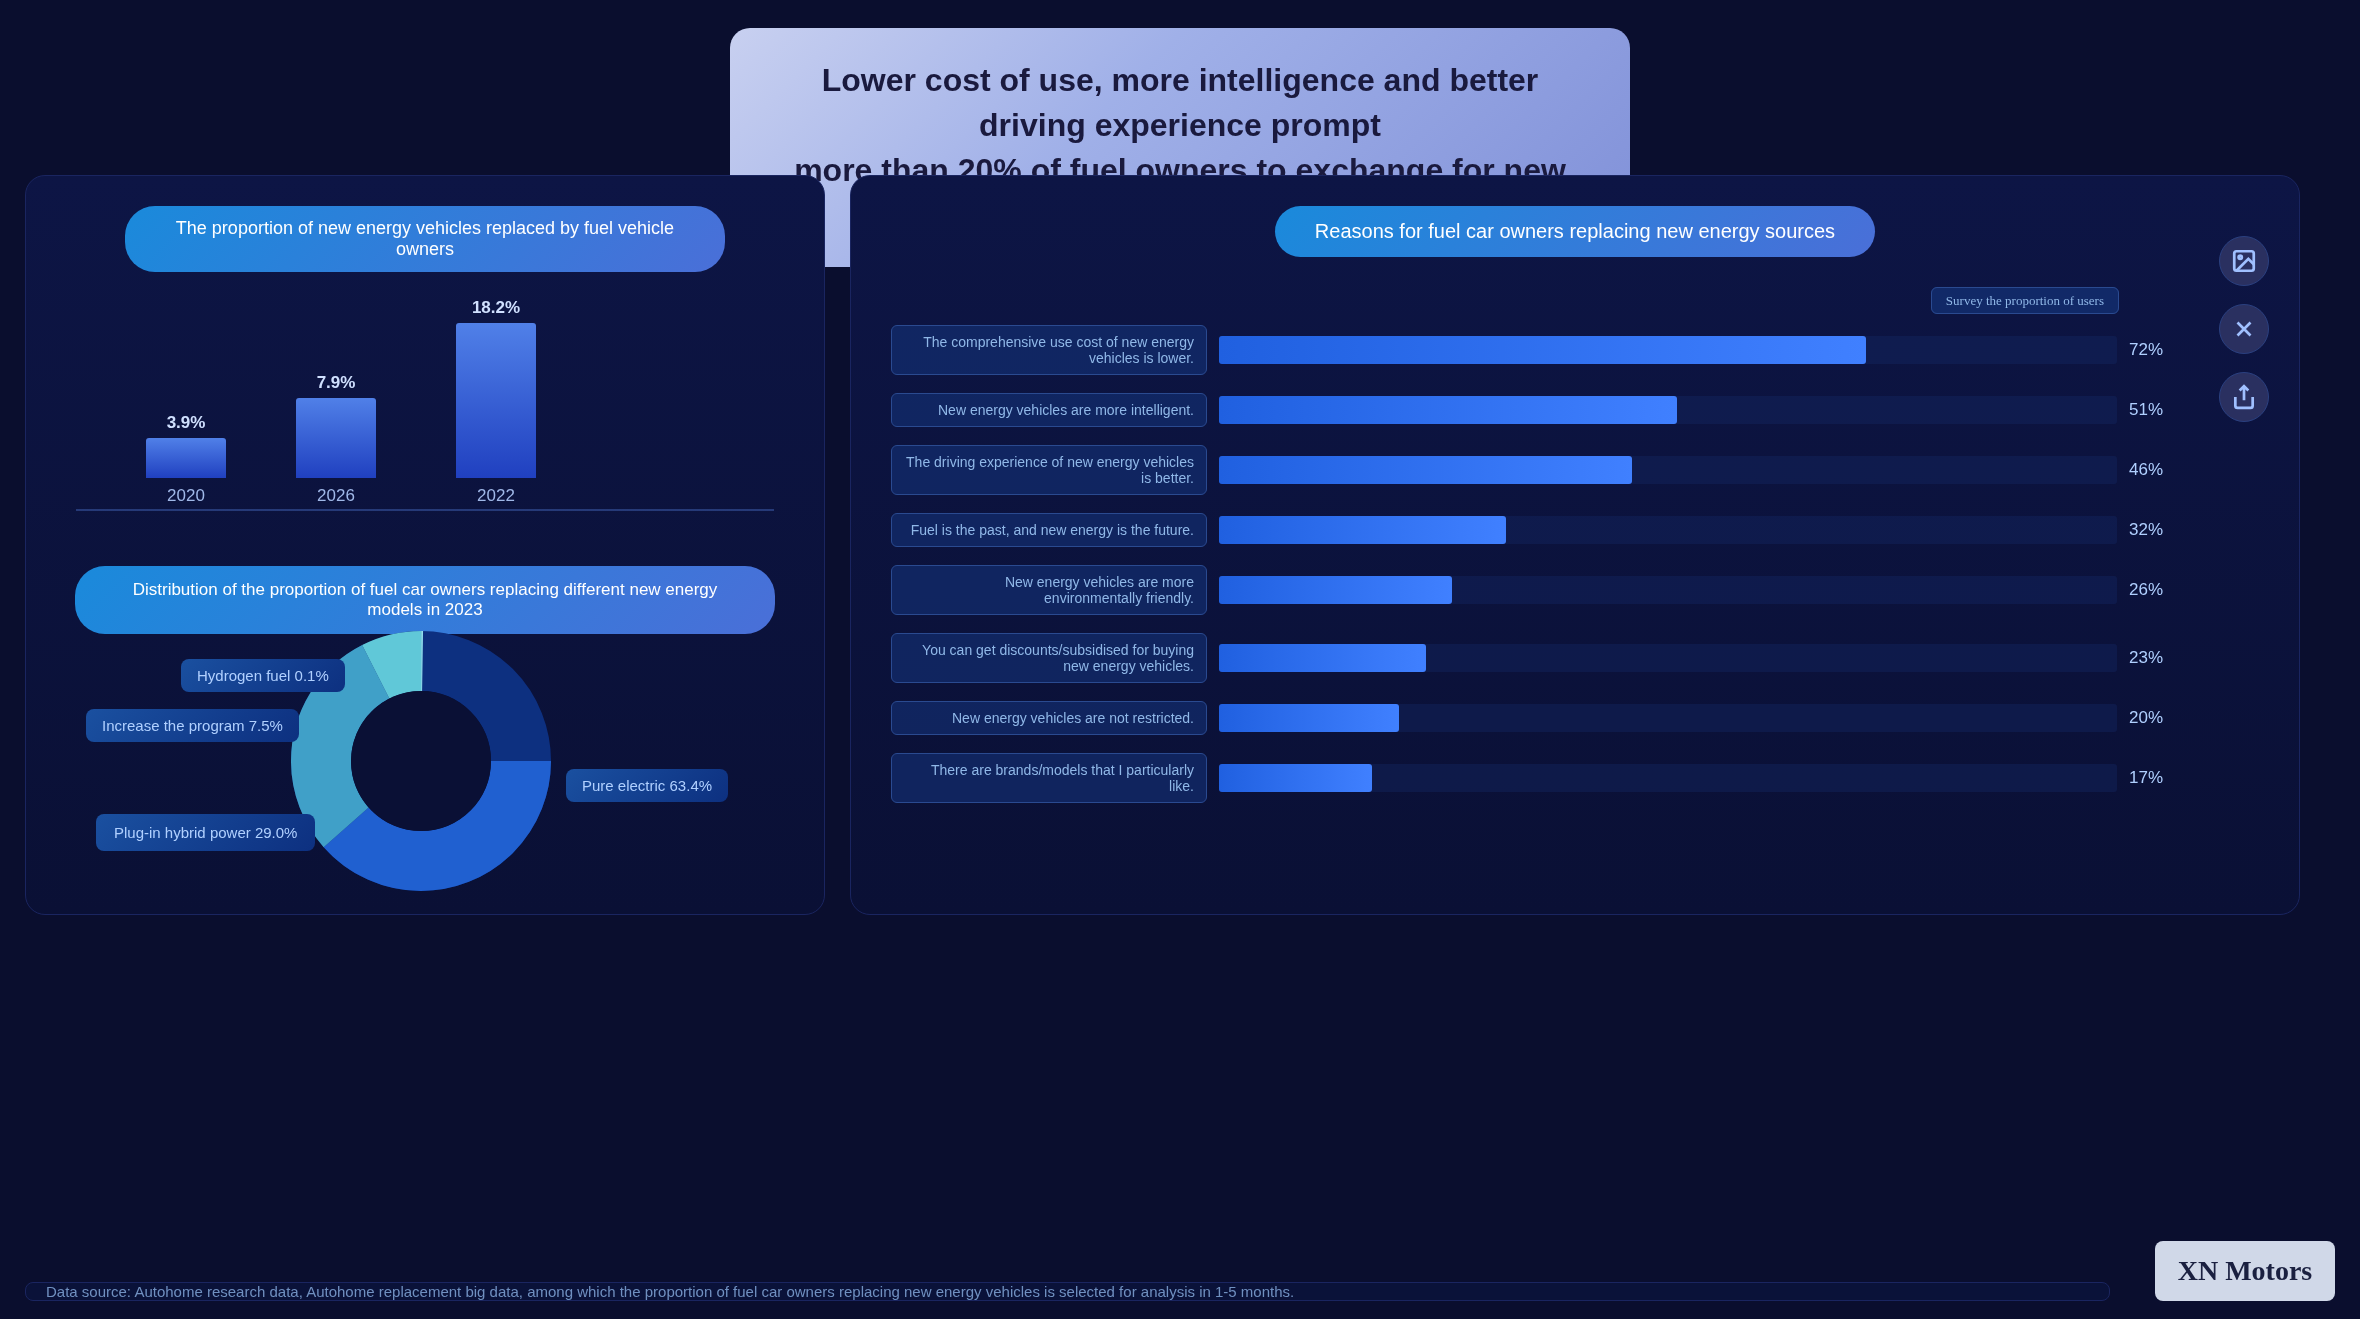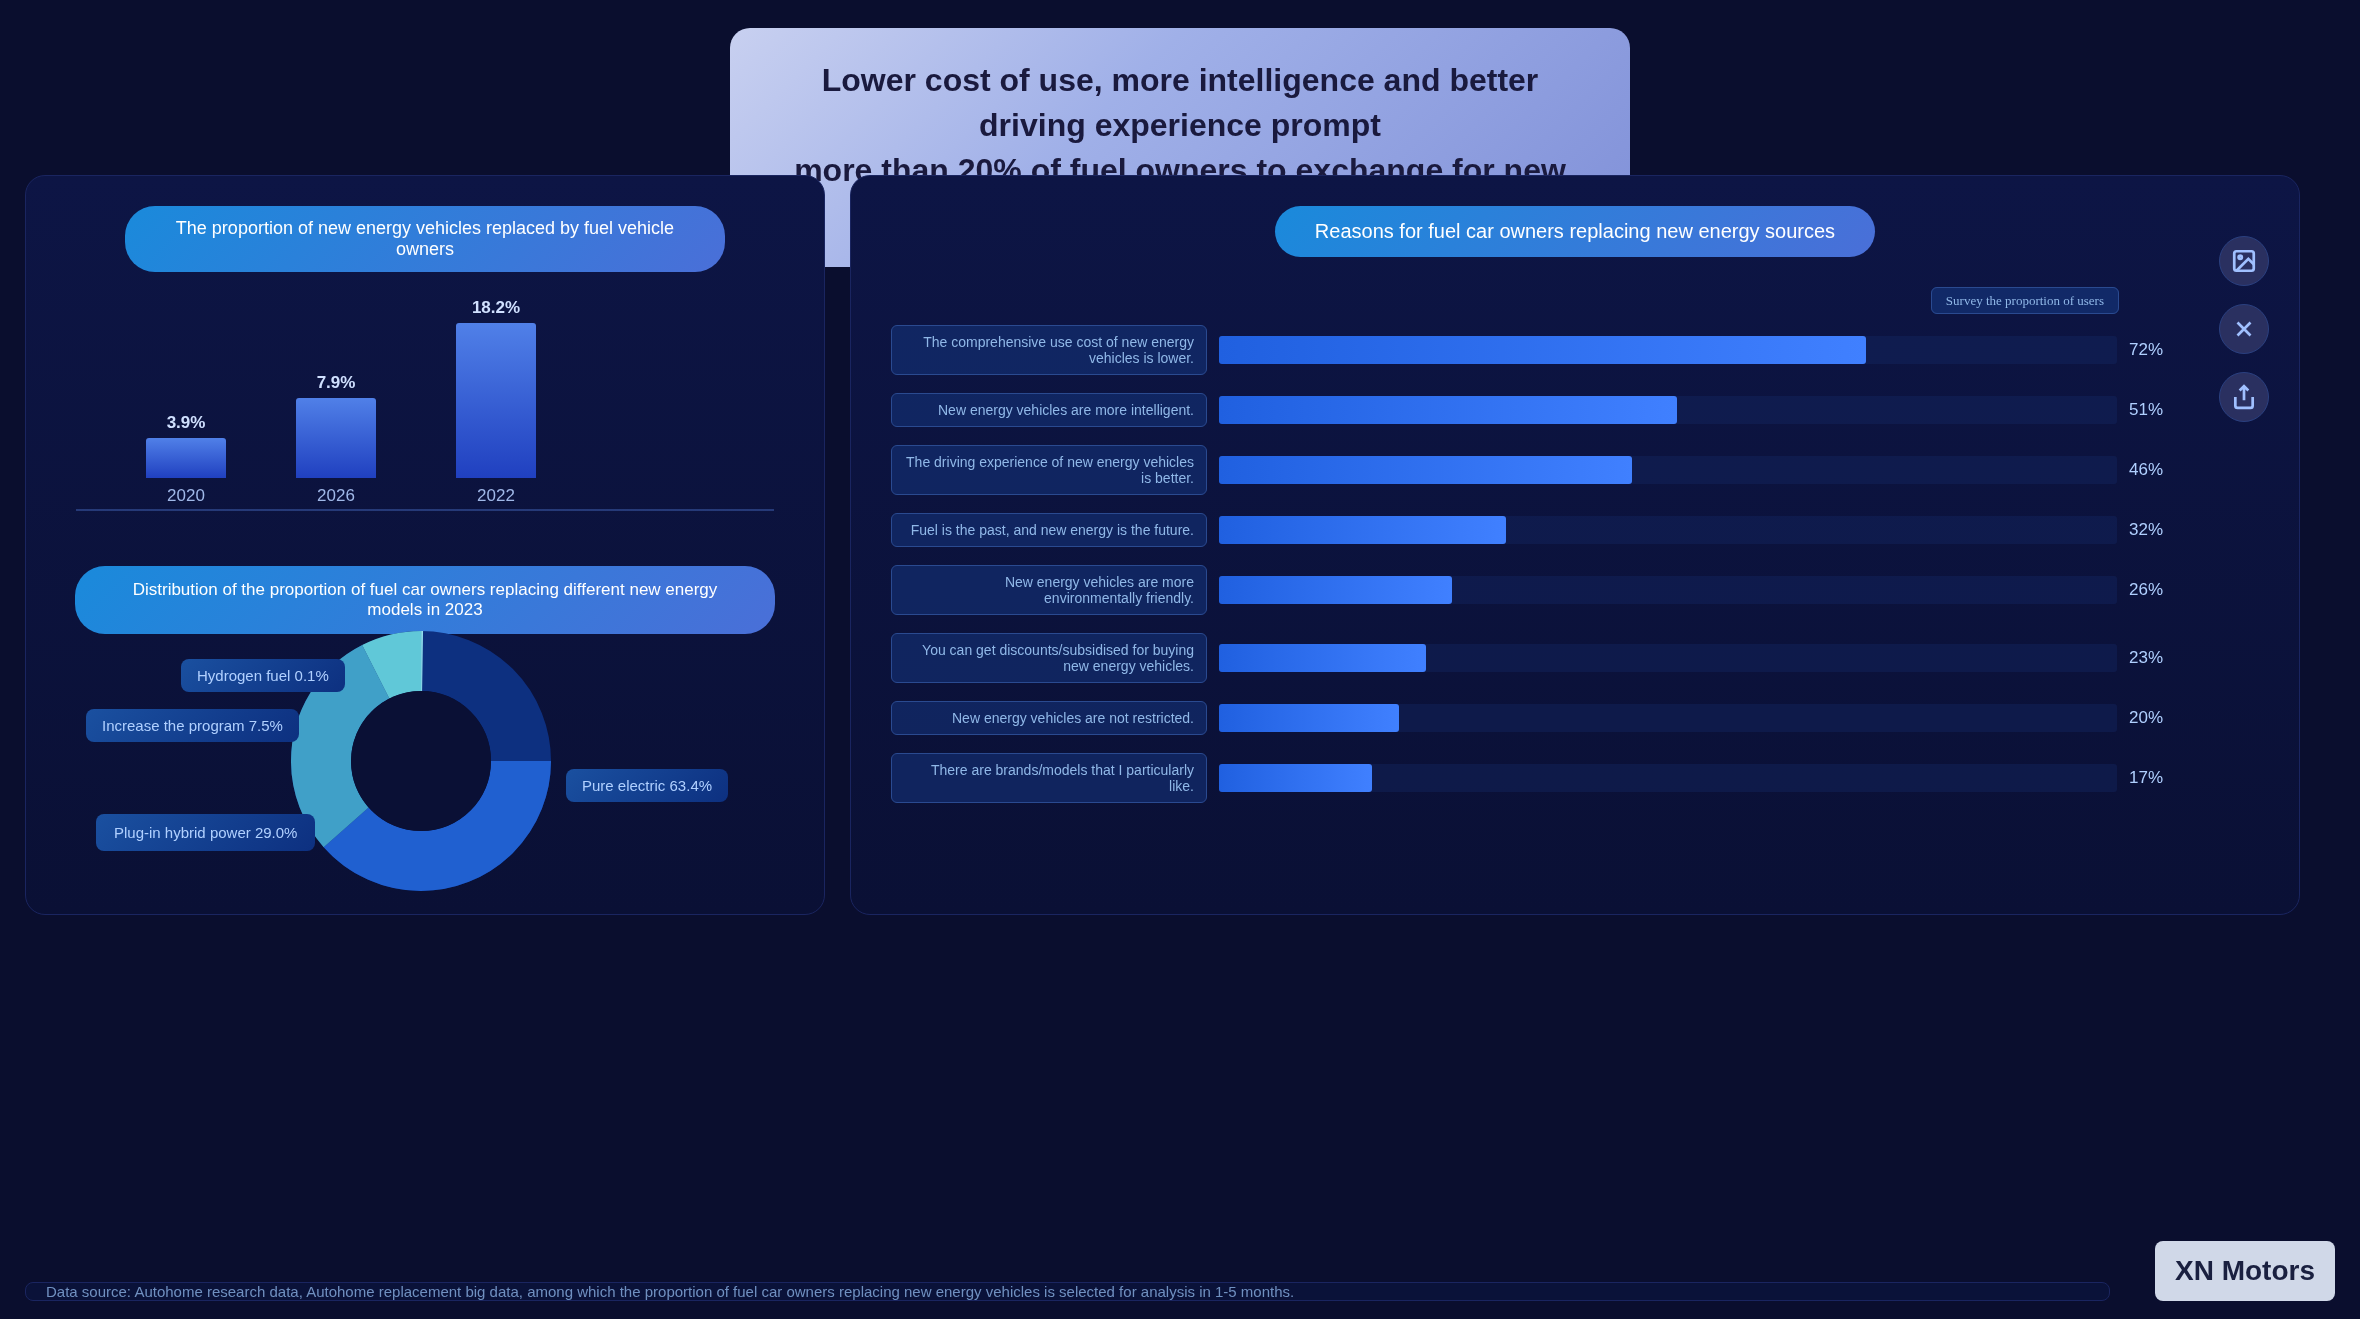--- a/index.html
+++ b/index.html
@@ -202,20 +202,21 @@
       width: 180px;
       height: 60px;
       display: flex;
       align-items: center;
       justify-content: center;
     }
     .footer-brand span {
       font-size: 28px;
       font-weight: 700;
       color: #1a2040;
+      font-family: Liberation Serif, serif;
     }
   </style>
 </head>
 <body>
 
 <div class="header-banner">
   <h1>
     <span>Lower cost of use, more intelligence and better driving experience prompt</span><br>
     <span>more than 20% of fuel owners to exchange for new energy vehicles.</span>
   </h1>

